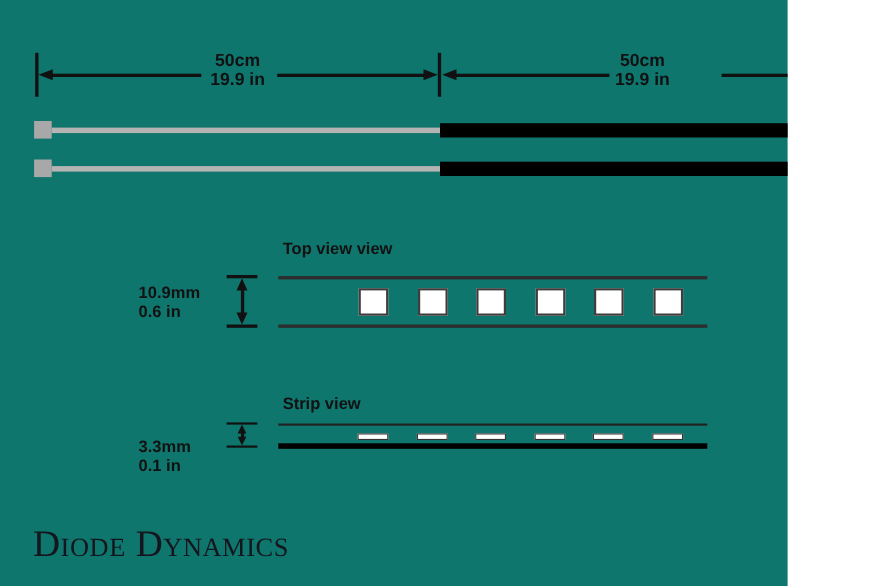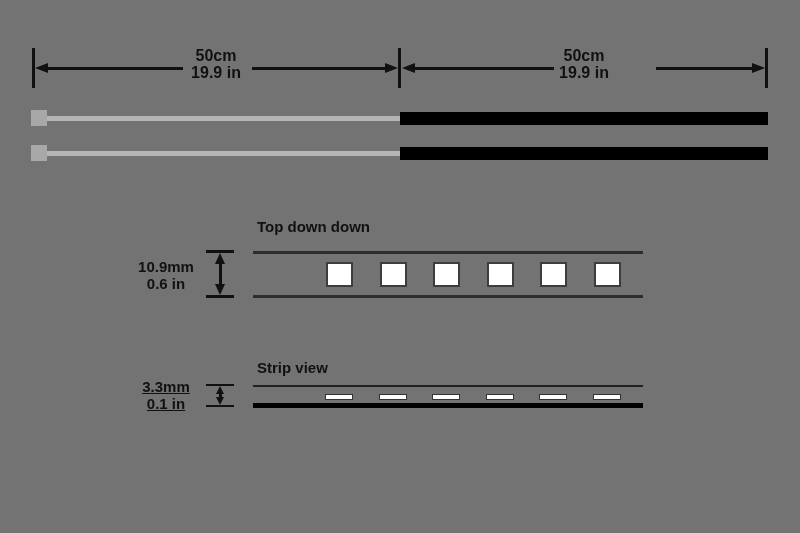--- a/index.html
+++ b/index.html
@@ -3,23 +3,23 @@
 <meta charset="utf-8">
 <style>
   html, body {
     margin: 0;
     padding: 0;
     background: #ffffff;
     font-family: "Liberation Sans", sans-serif;
   }
   .canvas {
     position: relative;
-    width: 800px;
+    width: 716px;
     height: 533px;
-    background: #737373;
+    background: #0f766e;
     overflow: hidden;
   }
 
   
   .tick {
     position: absolute;
     width: 3px;
     height: 40px;
     background: #111111;
   }
@@ -56,21 +56,21 @@
     width: 110px;
     text-align: center;
     font-weight: bold;
     font-size: 16px;
     line-height: 17px;
     color: #111111;
   }
   .vdim-label {
     position: absolute;
     width: 80px;
-    text-align: center;
+    text-align: left;
     font-weight: bold;
     font-size: 15px;
     line-height: 17px;
     color: #111111;
   }
 
   
   .connector { position: absolute; width: 16px; height: 16px; }
   .wire      { position: absolute; height: 5px; }
   .strip-bar { position: absolute; height: 13px; }
@@ -155,21 +155,21 @@
     <div class="wire" style="left: 47px; top: 115.5px; width: 353px; background: rgb(180, 180, 180);"></div>
     <div class="strip-bar" style="left: 400px; top: 112px; width: 368px; background: rgb(0, 0, 0);"></div>
   </div>
   <div>
     <div class="connector" style="left: 31px; top: 145px; background: rgb(168, 168, 168);"></div>
     <div class="wire" style="left: 47px; top: 150.5px; width: 353px; background: rgb(180, 180, 180);"></div>
     <div class="strip-bar" style="left: 400px; top: 147px; width: 368px; background: rgb(0, 0, 0);"></div>
   </div>
 
   <div>
-    <div class="view-title" style="left:257px; top:218px;">Top down down</div>
+    <div class="view-title" style="left:257px; top:218px;">Top view view</div>
 
     <div class="strip-line" style="left:253px; top:251px; width:390px; height:2.5px;"></div>
     <div class="strip-line" style="left:253px; top:295px; width:390px; height:2.5px;"></div>
     <div id="top-down-leds">
         <div class="led-chip" style="left: 326px; top: 262px;"></div>
         <div class="led-chip" style="left: 379.5px; top: 262px;"></div>
         <div class="led-chip" style="left: 433px; top: 262px;"></div>
         <div class="led-chip" style="left: 486.5px; top: 262px;"></div>
         <div class="led-chip" style="left: 540px; top: 262px;"></div>
         <div class="led-chip" style="left: 593.5px; top: 262px;"></div>
@@ -198,20 +198,21 @@
         <div class="led-side" style="left: 485.5px; top: 394px;"></div>
         <div class="led-side" style="left: 539px; top: 394px;"></div>
         <div class="led-side" style="left: 592.5px; top: 394px;"></div>
       </div>
 
     <div class="cap" style="left:206px; top:383.5px;"></div>
     <div class="cap" style="left:206px; top:404.5px;"></div>
     <div class="arr up small" style="left:216px; top:386px;"></div>
     <div class="dim-v" style="left:219px; top:391px; height:9px;"></div>
     <div class="arr down small" style="left:216px; top:397px;"></div>
-    <div class="vdim-label" style="left:126px; top:378px;text-decoration:underline;">
+    <div class="vdim-label" style="left:126px; top:398px;">
       <div>3.3mm</div>
       <div>0.1 in</div>
     </div>
   </div>
 
+  <div class="brand-logo">Diode Dynamics</div>
 
 </div>
 
 </body></html>

